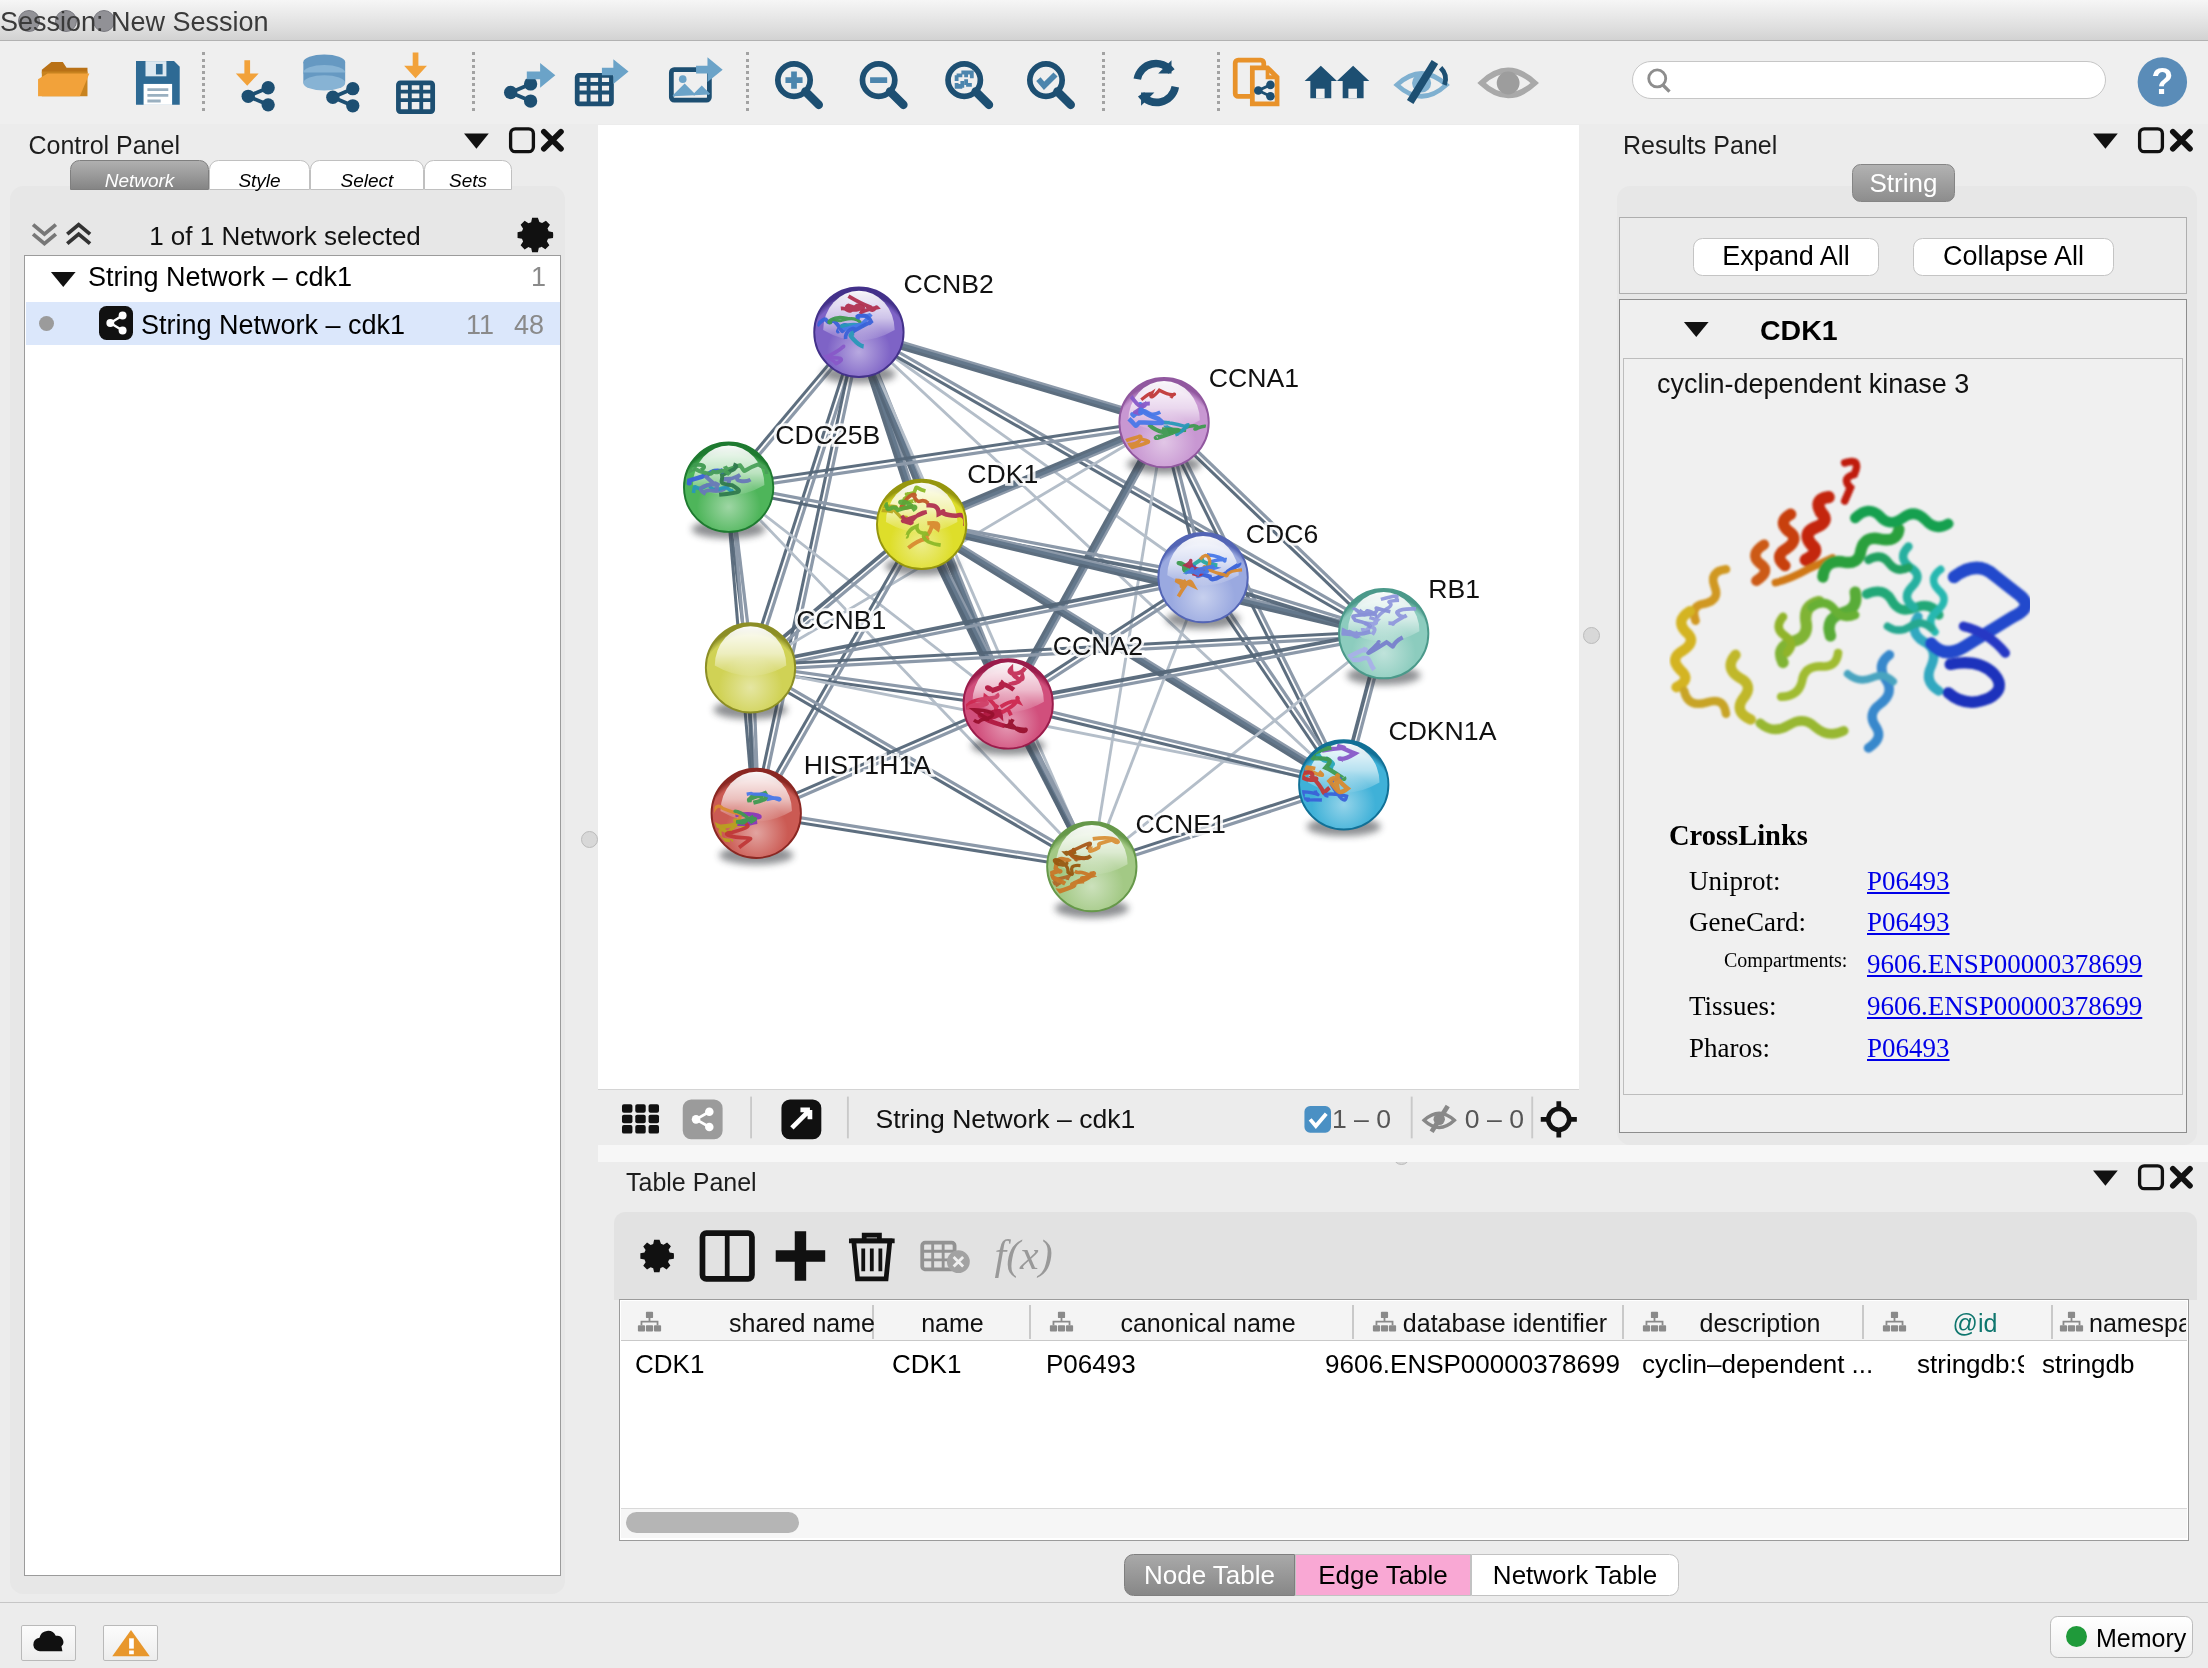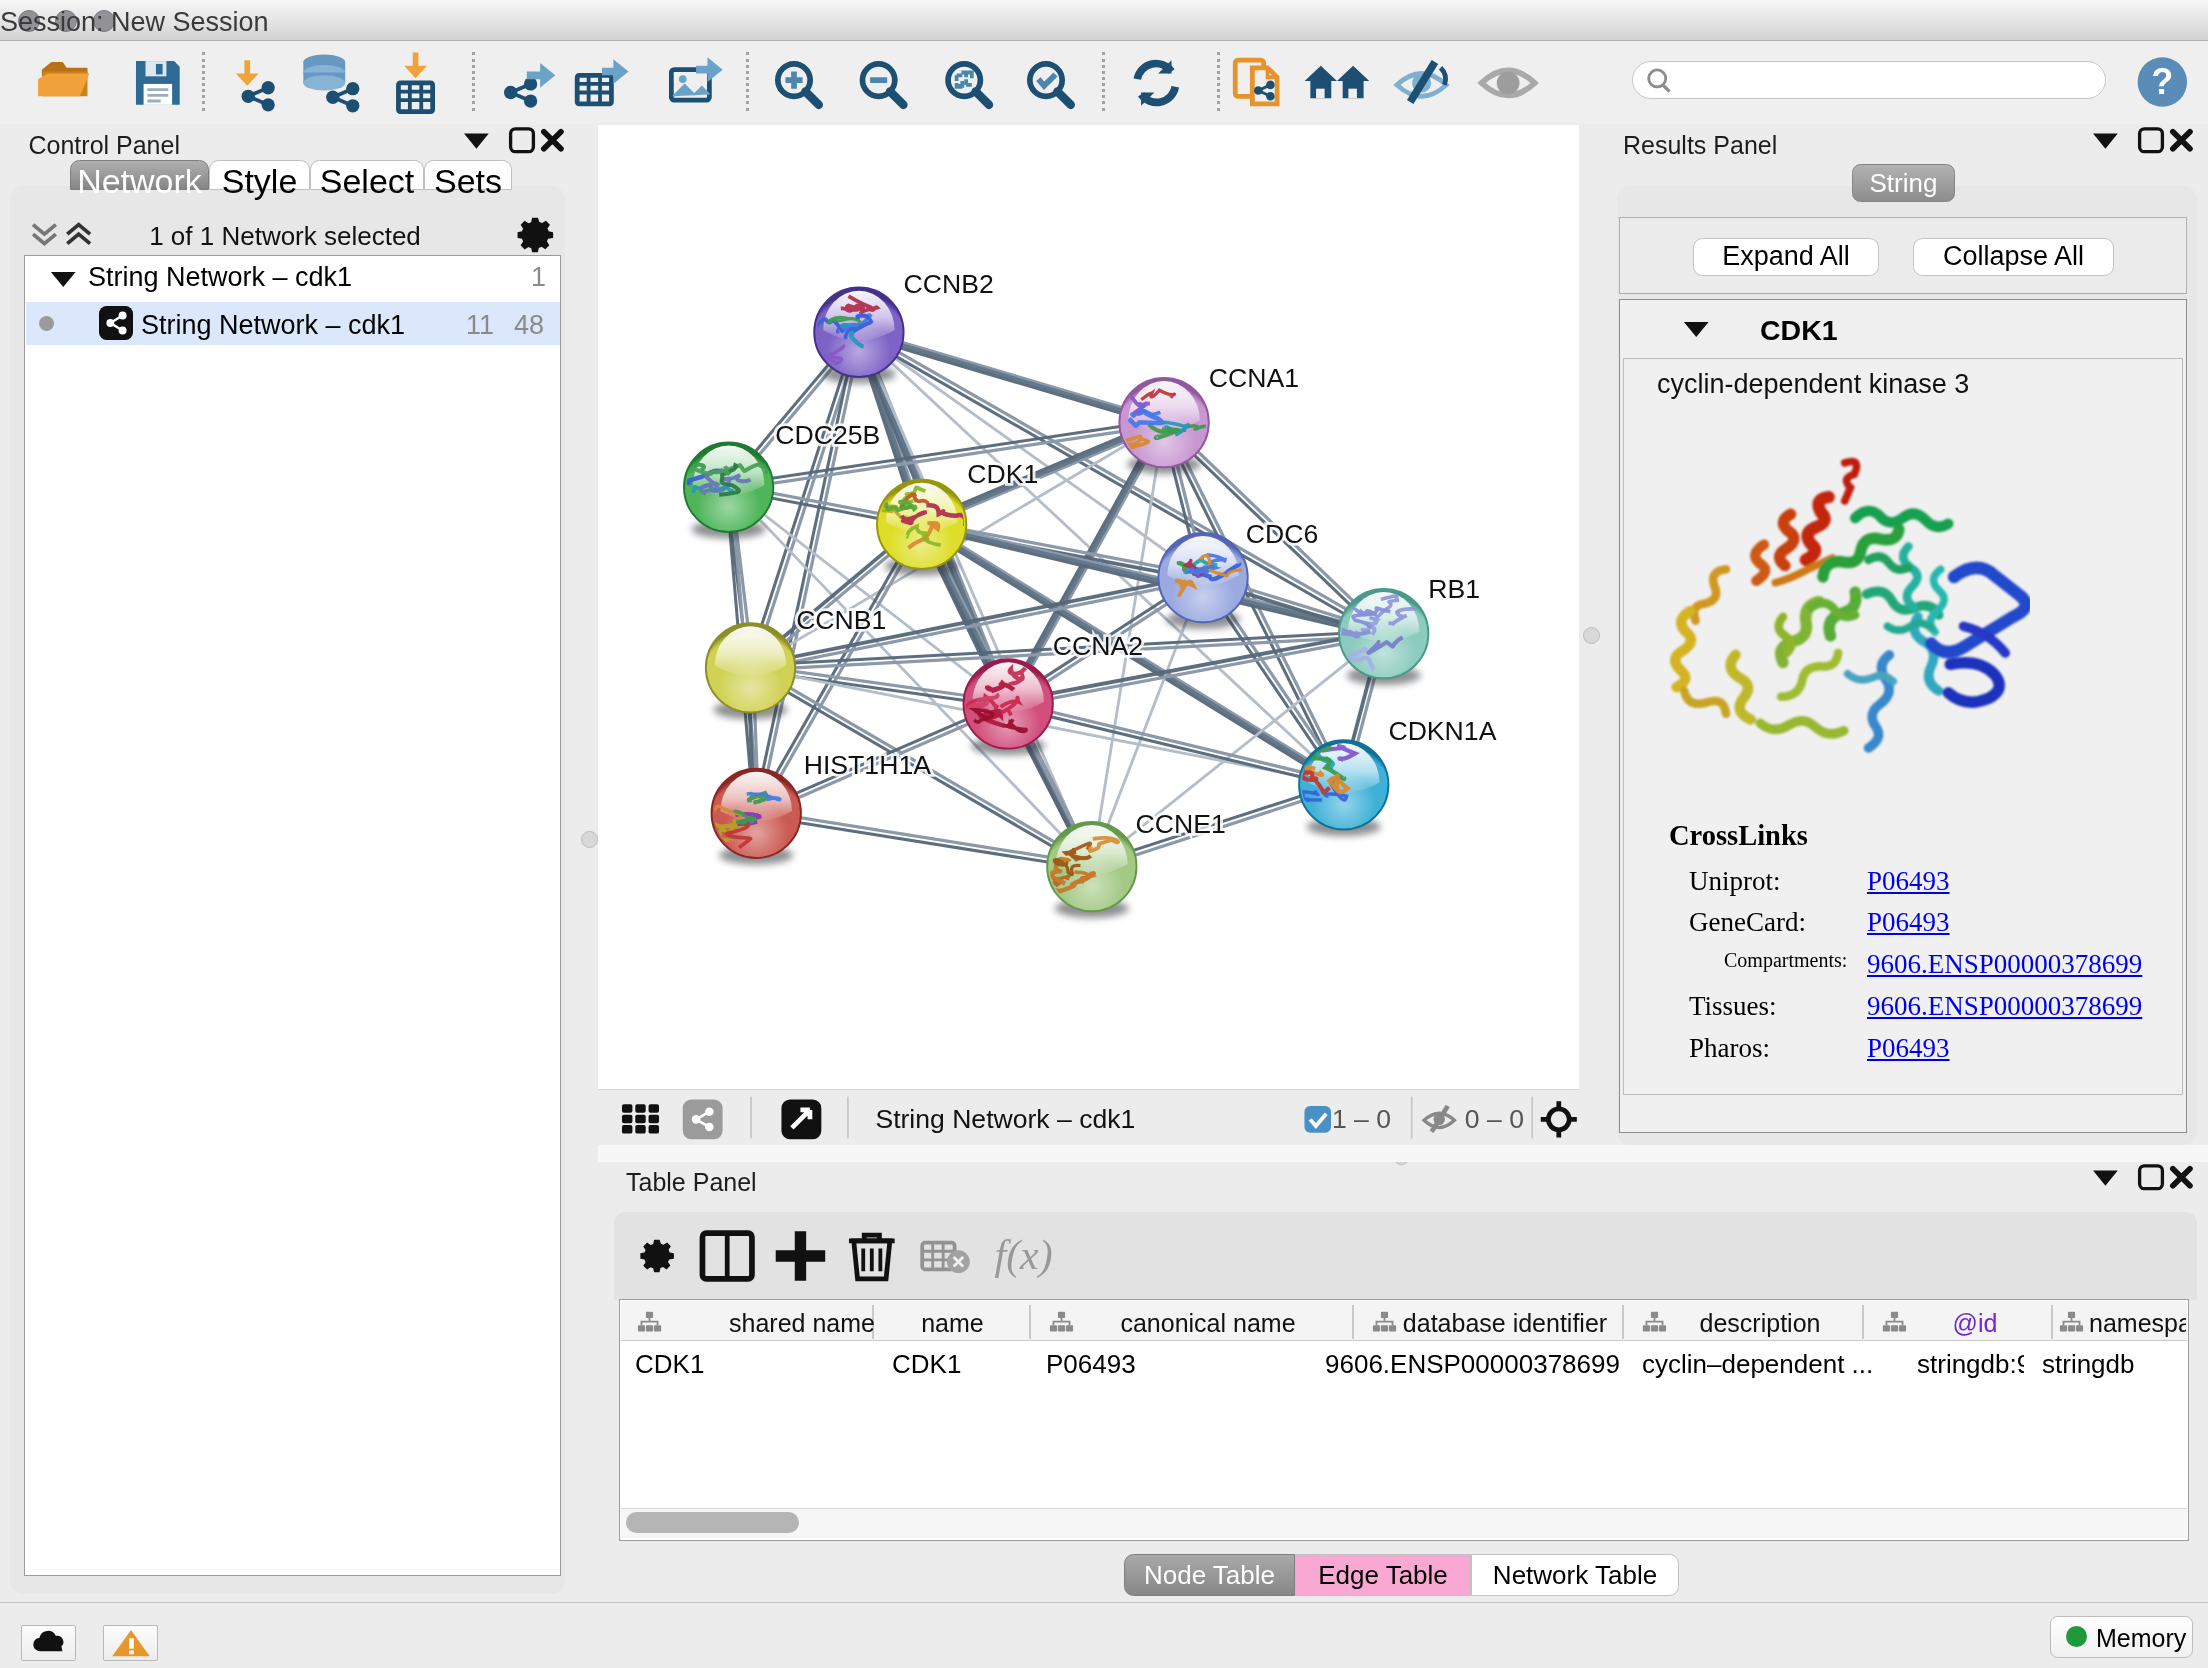--- a/index.html
+++ b/index.html
@@ -1,21 +1,21 @@
 <!DOCTYPE html>
 <html style="font-size:15px"><head><meta charset="utf-8">
 <style>
   html,body{margin:0;padding:0;width:2208px;height:1668px;background:#ececec;
     font-family:"Liberation Sans",sans-serif;overflow:hidden;}
   .abs{position:absolute;}
   .tl{width:22px;height:22px;border-radius:50%;background:#919196;border:1px solid #797980;box-sizing:border-box;top:9.5px;}
   .vsep{top:52px;width:0px;height:59px;border-left:3.8px dotted #a2a2a2;}
   .ptitle{font-size:25px;color:#1d1d1d;}
   .tab{box-sizing:border-box;height:30px;border:1px solid #c0c0c0;background:#ffffff;color:#000;
-     font-size:34px;text-align:center;border-radius:9.5px 9.5px 0 0;}
+     font-size:19px;text-align:center;border-radius:9.5px 9.5px 0 0;font-style:italic;}
   .tabsel{background:linear-gradient(180deg,#b0b0b0,#858585);color:#ffffff;border:1px solid #7f7f7f;}
   .btn{box-sizing:border-box;background:#ffffff;border:1.9px solid #c4c4c4;border-radius:9.5px;
      font-size:27px;color:#000;text-align:center;}
   .serif{font-family:"Liberation Serif",serif;}
   .lnk{color:#0000e8;text-decoration:underline;}
 </style></head>
 <body>
 
 <div class="abs" style="left:0;top:0;width:2208px;height:41px;
   background:linear-gradient(180deg,#f6f6f6,#dedede 70%,#d2d2d2);border-bottom:1.9px solid #b2b2b2;box-sizing:border-box;"></div>
@@ -755,21 +755,21 @@
 <svg class="abs" style="left:1641px;top:1310px;" width="27" height="25" viewBox="0 0 30 28">
  <g fill="#8a8a8a">
       <rect x="11" y="2" width="8" height="7" rx="1"></rect>
       <rect x="2" y="17" width="8" height="7" rx="1"></rect>
       <rect x="11" y="17" width="8" height="7" rx="1"></rect>
       <rect x="20" y="17" width="8" height="7" rx="1"></rect>
     </g>
  <path d="M15 9 v5 M6 17 v-4 h18 v4" stroke="#8a8a8a" stroke-width="2" fill="none"></path>
   </svg>
 <div class="abs" style="left:2051px;top:1305px;width:1.9px;height:34px;background:#c9c9c9;"></div>
-<div class="abs" style="left:1897px;top:1309px;width:156px;text-align:center;font-size:25px;color:#6d28d9;">@id</div>
+<div class="abs" style="left:1897px;top:1309px;width:156px;text-align:center;font-size:25px;color:#0f766e;">@id</div>
 <svg class="abs" style="left:1881px;top:1310px;" width="27" height="25" viewBox="0 0 30 28">
  <g fill="#8a8a8a">
       <rect x="11" y="2" width="8" height="7" rx="1"></rect>
       <rect x="2" y="17" width="8" height="7" rx="1"></rect>
       <rect x="11" y="17" width="8" height="7" rx="1"></rect>
       <rect x="20" y="17" width="8" height="7" rx="1"></rect>
     </g>
  <path d="M15 9 v5 M6 17 v-4 h18 v4" stroke="#8a8a8a" stroke-width="2" fill="none"></path>
   </svg>
 <div class="abs" style="left:2089px;top:1309px;width:97px;overflow:hidden;font-size:25px;color:#111;white-space:nowrap;">namespace</div>

